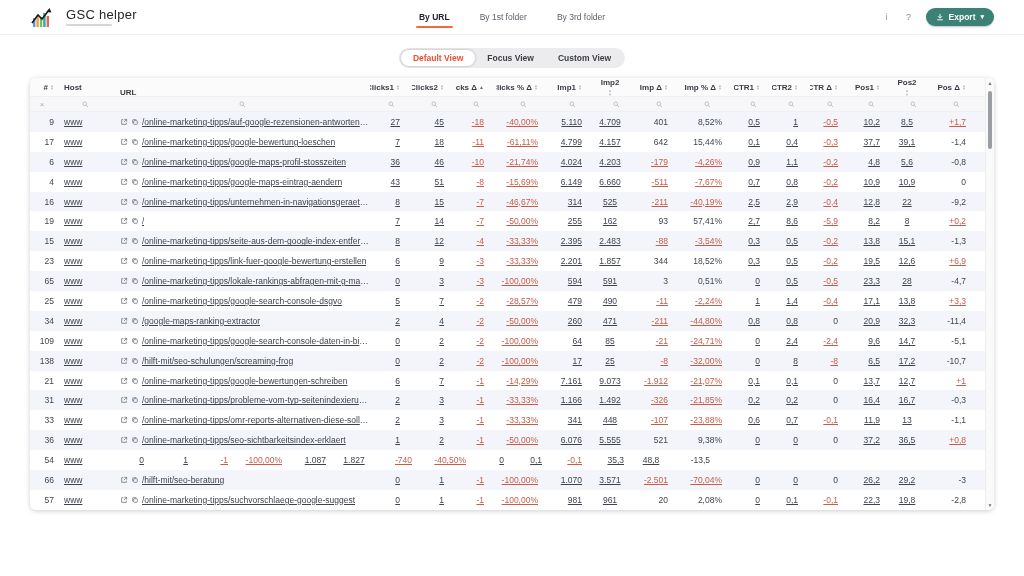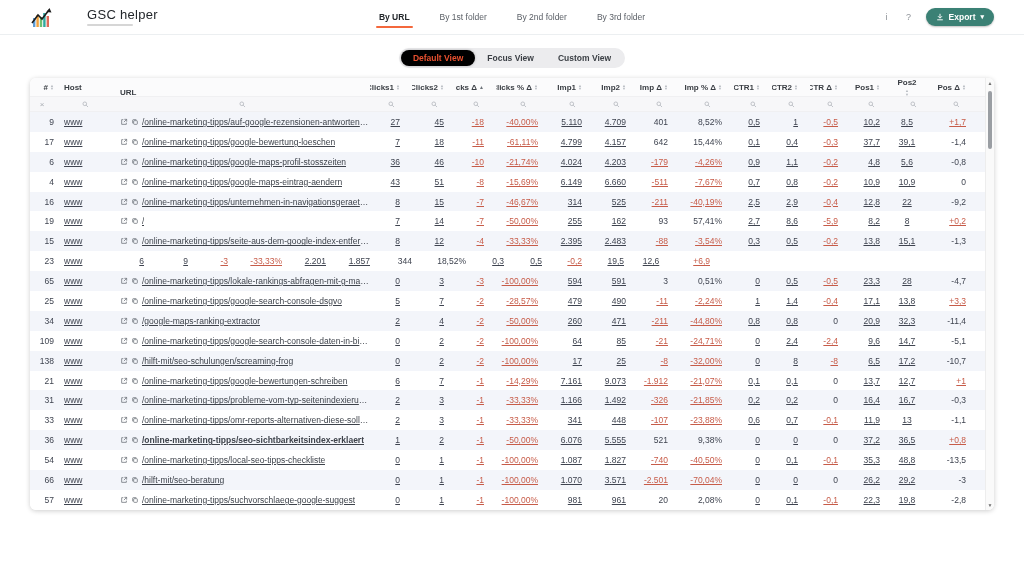--- a/index.html
+++ b/index.html
@@ -4,55 +4,55 @@
 <style>
   html,body{margin:0;padding:0;}
   body{
     width:1024px;height:576px;background:#ffffff;
     font-family:"Liberation Sans", sans-serif;
     position:relative;overflow:hidden;color:#3e434b;
   }
   
   .topbar{height:34px;display:flex;align-items:center;border-bottom:1px solid #eceff1;padding:0 30px;}
   .logo{display:flex;align-items:center;gap:6px;flex:1;}
-  .logo-txt{display:flex;flex-direction:column;line-height:1;margin-left:21px;}
+  .logo-txt{display:flex;flex-direction:column;line-height:1;}
   .logo-title{font-size:13px;color:#23272b;letter-spacing:.3px;}
   .logo-tagline{width:46px;height:2px;background:#d6d6d6;margin-top:3px;border-radius:1px;}
   .main-tabs{display:flex;align-items:stretch;height:34px;}
   .main-tab{font-size:8.5px;color:#5a5f66;padding:0 15px;display:flex;align-items:center;position:relative;cursor:pointer;}
   .main-tab.active{color:#23272b;font-weight:bold;}
   .main-tab.active::after{content:"";position:absolute;left:12px;right:12px;bottom:6px;height:2px;border-radius:2px;background:#f4683c;}
   .topbar-right{flex:1;display:flex;align-items:center;justify-content:flex-end;gap:12px;}
   .mini-ic{font-size:9px;color:#8d9197;width:10px;text-align:center;}
   .export-btn{background:#3b8175;color:#fff;border:none;border-radius:9px;height:18px;
     padding:0 10px;display:flex;align-items:center;gap:5px;font-size:8.5px;font-weight:bold;
     font-family:"Liberation Sans",sans-serif;box-shadow:0 1px 2px rgba(0,0,0,.25);}
   .export-btn .chev{font-size:7px;}
   
   .view-tabs-wrap{display:flex;justify-content:center;margin-top:13px;}
   .view-tabs{background:#ececee;border-radius:20px;padding:2px;display:flex;}
   .view-tab{font-size:8.5px;font-weight:bold;color:#3c4046;padding:0 12px;height:16px;line-height:16px;border-radius:13px;cursor:pointer;}
-  .view-tab.active{background:#000000;color:#e8502f;box-shadow:0 0 3px rgba(0,0,0,.25);}
+  .view-tab.active{background:#ffffff;color:#e8502f;box-shadow:0 0 3px rgba(0,0,0,.25);}
   
   .table-card{position:absolute;left:30px;top:78px;width:964px;height:432px;background:#fff;
     border-radius:6px;box-shadow:0 1px 5px rgba(0,0,0,.20);overflow:hidden;}
   .thead{display:flex;align-items:center;height:18px;background:#fbfbfc;border-bottom:1px solid #f0f0f2;
     font-size:8px;font-weight:bold;color:#393d43;}
   .frow{display:flex;align-items:center;height:14px;background:#f7f7f9;border-bottom:1px solid #f0f0f2;}
   .trow{display:flex;align-items:center;height:19.9px;font-size:8.5px;background:#fff;}
   .trow:nth-child(odd){background:#f3f5fa;}
   .cell{box-sizing:border-box;flex:none;display:flex;align-items:center;overflow:hidden;white-space:nowrap;}
   .hc{justify-content:flex-end;gap:2px;padding-right:12px;}
   .fc{justify-content:center;}
   .num{justify-content:flex-end;padding-right:12px;}
   .c0{width:26px;}  .cell.c0{justify-content:flex-end;padding-right:2px;}
   .c1{width:58px;padding-left:8px;} .cell.c1.hc,.cell.c1{justify-content:flex-start;}
   .c2{width:256px;padding-left:6px;gap:3px;} .cell.c2{justify-content:flex-start;}
   .c3{width:42px;} .c4{width:44px;} .c5{width:40px;} .c6{width:54px;}
-  .c7{width:44px;} .c8{width:44px;} .c9{width:42px;} .c10{width:54px;}
+  .c7{width:44px;} .c8{width:44px;flex-direction:column;} .c9{width:42px;} .c10{width:54px;}
   .c11{width:38px;} .c12{width:38px;} .c13{width:40px;} .c14{width:42px;}
   .c15{width:42px;flex-direction:column;} .c16{width:44px;}
   .cell.c1.fc,.cell.c2.fc,.cell.c0.fc{justify-content:center;padding-left:0;}
   .sort{display:flex;flex-direction:column;line-height:3.5px;font-size:4px;color:#b8bcc2;}
   .sort-asc{font-size:5px;color:#6f747b;}
   .u{color:#3f4450;text-decoration:underline;cursor:pointer;}
   .r{color:#c75c49;text-decoration:underline;cursor:pointer;}
   .p{color:#3f4450;}
   .urltext{text-decoration:underline;cursor:pointer;overflow:hidden;text-overflow:ellipsis;}
   .clear-ic{font-size:8px;color:#a9adb3;cursor:pointer;}
@@ -81,21 +81,20 @@
     </svg>
     <div class="logo-txt">
       <span class="logo-title">GSC helper</span>
       <span class="logo-tagline"></span>
     </div>
   </div>
 
   <nav class="main-tabs">
       <div class="main-tab active">By URL</div>
       <div class="main-tab">By 1st folder</div>
-      <div class="main-tab">By 2nd folder</div>
       <div class="main-tab">By 3rd folder</div>
     </nav>
 
   <div class="topbar-right">
     <span class="mini-ic">i</span>
     <span class="mini-ic">?</span>
     <button class="export-btn">
       <svg width="8" height="8" viewBox="0 0 10 10">
         <path d="M5 1 v5 M2.5 4 L5 6.5 L7.5 4 M1.5 8.5 h7" stroke="#ffffff" stroke-width="1.2" fill="none"></path>
       </svg>
@@ -506,20 +505,32 @@
         <div class="cell num c13 r">-0,2</div>
         <div class="cell num c14 u">13,8</div>
         <div class="cell num c15 u">15,1</div>
         <div class="cell num c16 p">-1,3</div>
       </div>
       <div class="trow">
         <div class="cell c0 p">23</div>
         <div class="cell c1">
           <div class="u" style="display: inline;">www</div>
         </div>
+        <div class="cell c2">
+          <svg class="lnk" viewBox="0 0 12 12">
+            <path d="M5 2.5 H2.5 V9.5 H9.5 V7" stroke="#666b72" stroke-width="1.1" fill="none"></path>
+            <path d="M6.5 2 H10 V5.5" stroke="#666b72" stroke-width="1.1" fill="none"></path>
+            <line x1="10" y1="2" x2="5.8" y2="6.2" stroke="#666b72" stroke-width="1.1"></line>
+          </svg>
+          <svg class="lnk" viewBox="0 0 12 12">
+            <rect x="4" y="4" width="5.5" height="5.5" rx="1" stroke="#666b72" stroke-width="1.1" fill="none"></rect>
+            <path d="M2.5 8 V3.5 A1 1 0 0 1 3.5 2.5 H8" stroke="#666b72" stroke-width="1.1" fill="none"></path>
+          </svg>
+          <div class="urltext" style="display: inline-block;">/online-marketing-tipps/link-fuer-google-bewertung-erstellen</div>
+        </div>
         <div class="cell num c3 u">6</div>
         <div class="cell num c4 u">9</div>
         <div class="cell num c5 r">-3</div>
         <div class="cell num c6 r">-33,33%</div>
         <div class="cell num c7 u">2.201</div>
         <div class="cell num c8 u">1.857</div>
         <div class="cell num c9 p">344</div>
         <div class="cell num c10 p">18,52%</div>
         <div class="cell num c11 u">0,3</div>
         <div class="cell num c12 u">0,5</div>
@@ -792,21 +803,21 @@
         <div class="cell c2">
           <svg class="lnk" viewBox="0 0 12 12">
             <path d="M5 2.5 H2.5 V9.5 H9.5 V7" stroke="#666b72" stroke-width="1.1" fill="none"></path>
             <path d="M6.5 2 H10 V5.5" stroke="#666b72" stroke-width="1.1" fill="none"></path>
             <line x1="10" y1="2" x2="5.8" y2="6.2" stroke="#666b72" stroke-width="1.1"></line>
           </svg>
           <svg class="lnk" viewBox="0 0 12 12">
             <rect x="4" y="4" width="5.5" height="5.5" rx="1" stroke="#666b72" stroke-width="1.1" fill="none"></rect>
             <path d="M2.5 8 V3.5 A1 1 0 0 1 3.5 2.5 H8" stroke="#666b72" stroke-width="1.1" fill="none"></path>
           </svg>
-          <div class="urltext" style="display: inline-block; font-weight: bold;">/online-marketing-tipps/seo-sichtbarkeitsindex-erklaert</div>
+          <div class="urltext" style="display: inline-block;">/online-marketing-tipps/seo-sichtbarkeitsindex-erklaert</div>
         </div>
         <div class="cell num c3 u">1</div>
         <div class="cell num c4 u">2</div>
         <div class="cell num c5 r">-1</div>
         <div class="cell num c6 r">-50,00%</div>
         <div class="cell num c7 u">6.076</div>
         <div class="cell num c8 u">5.555</div>
         <div class="cell num c9 p">521</div>
         <div class="cell num c10 p">9,38%</div>
         <div class="cell num c11 u">0</div>
@@ -814,32 +825,20 @@
         <div class="cell num c13 p">0</div>
         <div class="cell num c14 u">37,2</div>
         <div class="cell num c15 u">36,5</div>
         <div class="cell num c16 r">+0,8</div>
       </div>
       <div class="trow">
         <div class="cell c0 p">54</div>
         <div class="cell c1">
           <div class="u" style="display: inline;">www</div>
         </div>
-        <div class="cell c2">
-          <svg class="lnk" viewBox="0 0 12 12">
-            <path d="M5 2.5 H2.5 V9.5 H9.5 V7" stroke="#666b72" stroke-width="1.1" fill="none"></path>
-            <path d="M6.5 2 H10 V5.5" stroke="#666b72" stroke-width="1.1" fill="none"></path>
-            <line x1="10" y1="2" x2="5.8" y2="6.2" stroke="#666b72" stroke-width="1.1"></line>
-          </svg>
-          <svg class="lnk" viewBox="0 0 12 12">
-            <rect x="4" y="4" width="5.5" height="5.5" rx="1" stroke="#666b72" stroke-width="1.1" fill="none"></rect>
-            <path d="M2.5 8 V3.5 A1 1 0 0 1 3.5 2.5 H8" stroke="#666b72" stroke-width="1.1" fill="none"></path>
-          </svg>
-          <div class="urltext" style="display: inline-block;">/online-marketing-tipps/local-seo-tipps-checkliste</div>
-        </div>
         <div class="cell num c3 u">0</div>
         <div class="cell num c4 u">1</div>
         <div class="cell num c5 r">-1</div>
         <div class="cell num c6 r">-100,00%</div>
         <div class="cell num c7 u">1.087</div>
         <div class="cell num c8 u">1.827</div>
         <div class="cell num c9 r">-740</div>
         <div class="cell num c10 r">-40,50%</div>
         <div class="cell num c11 u">0</div>
         <div class="cell num c12 u">0,1</div>

